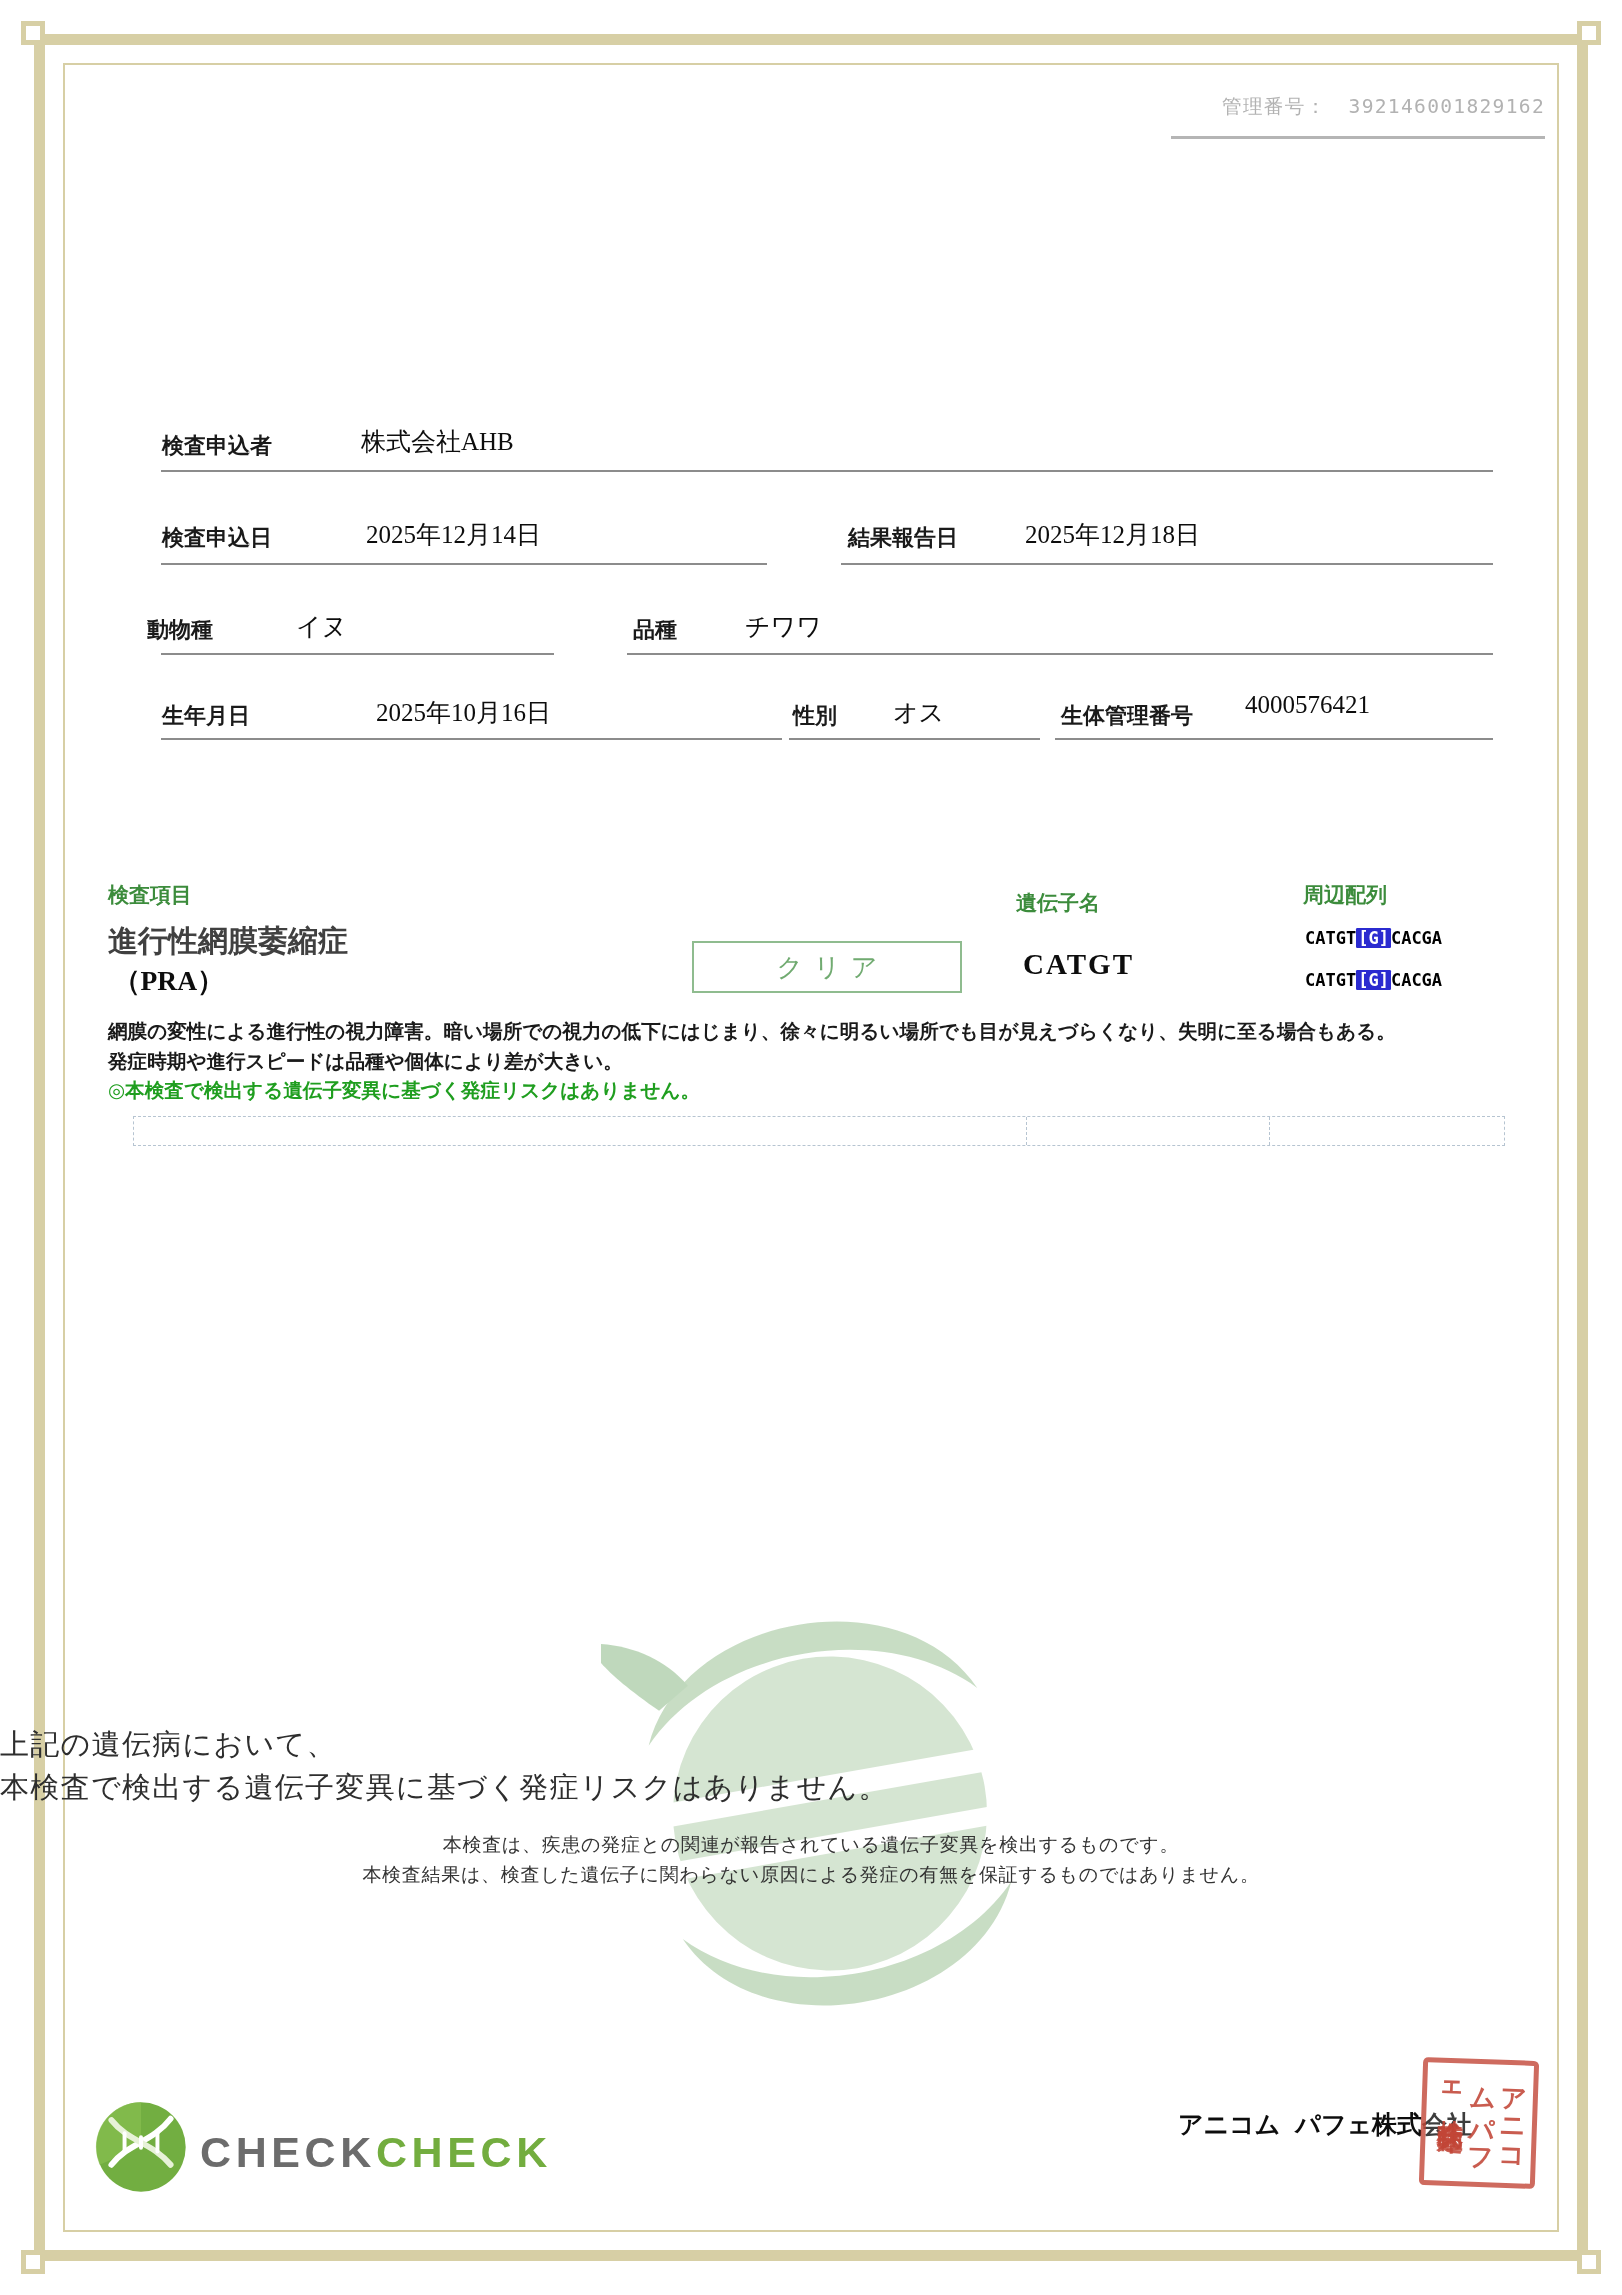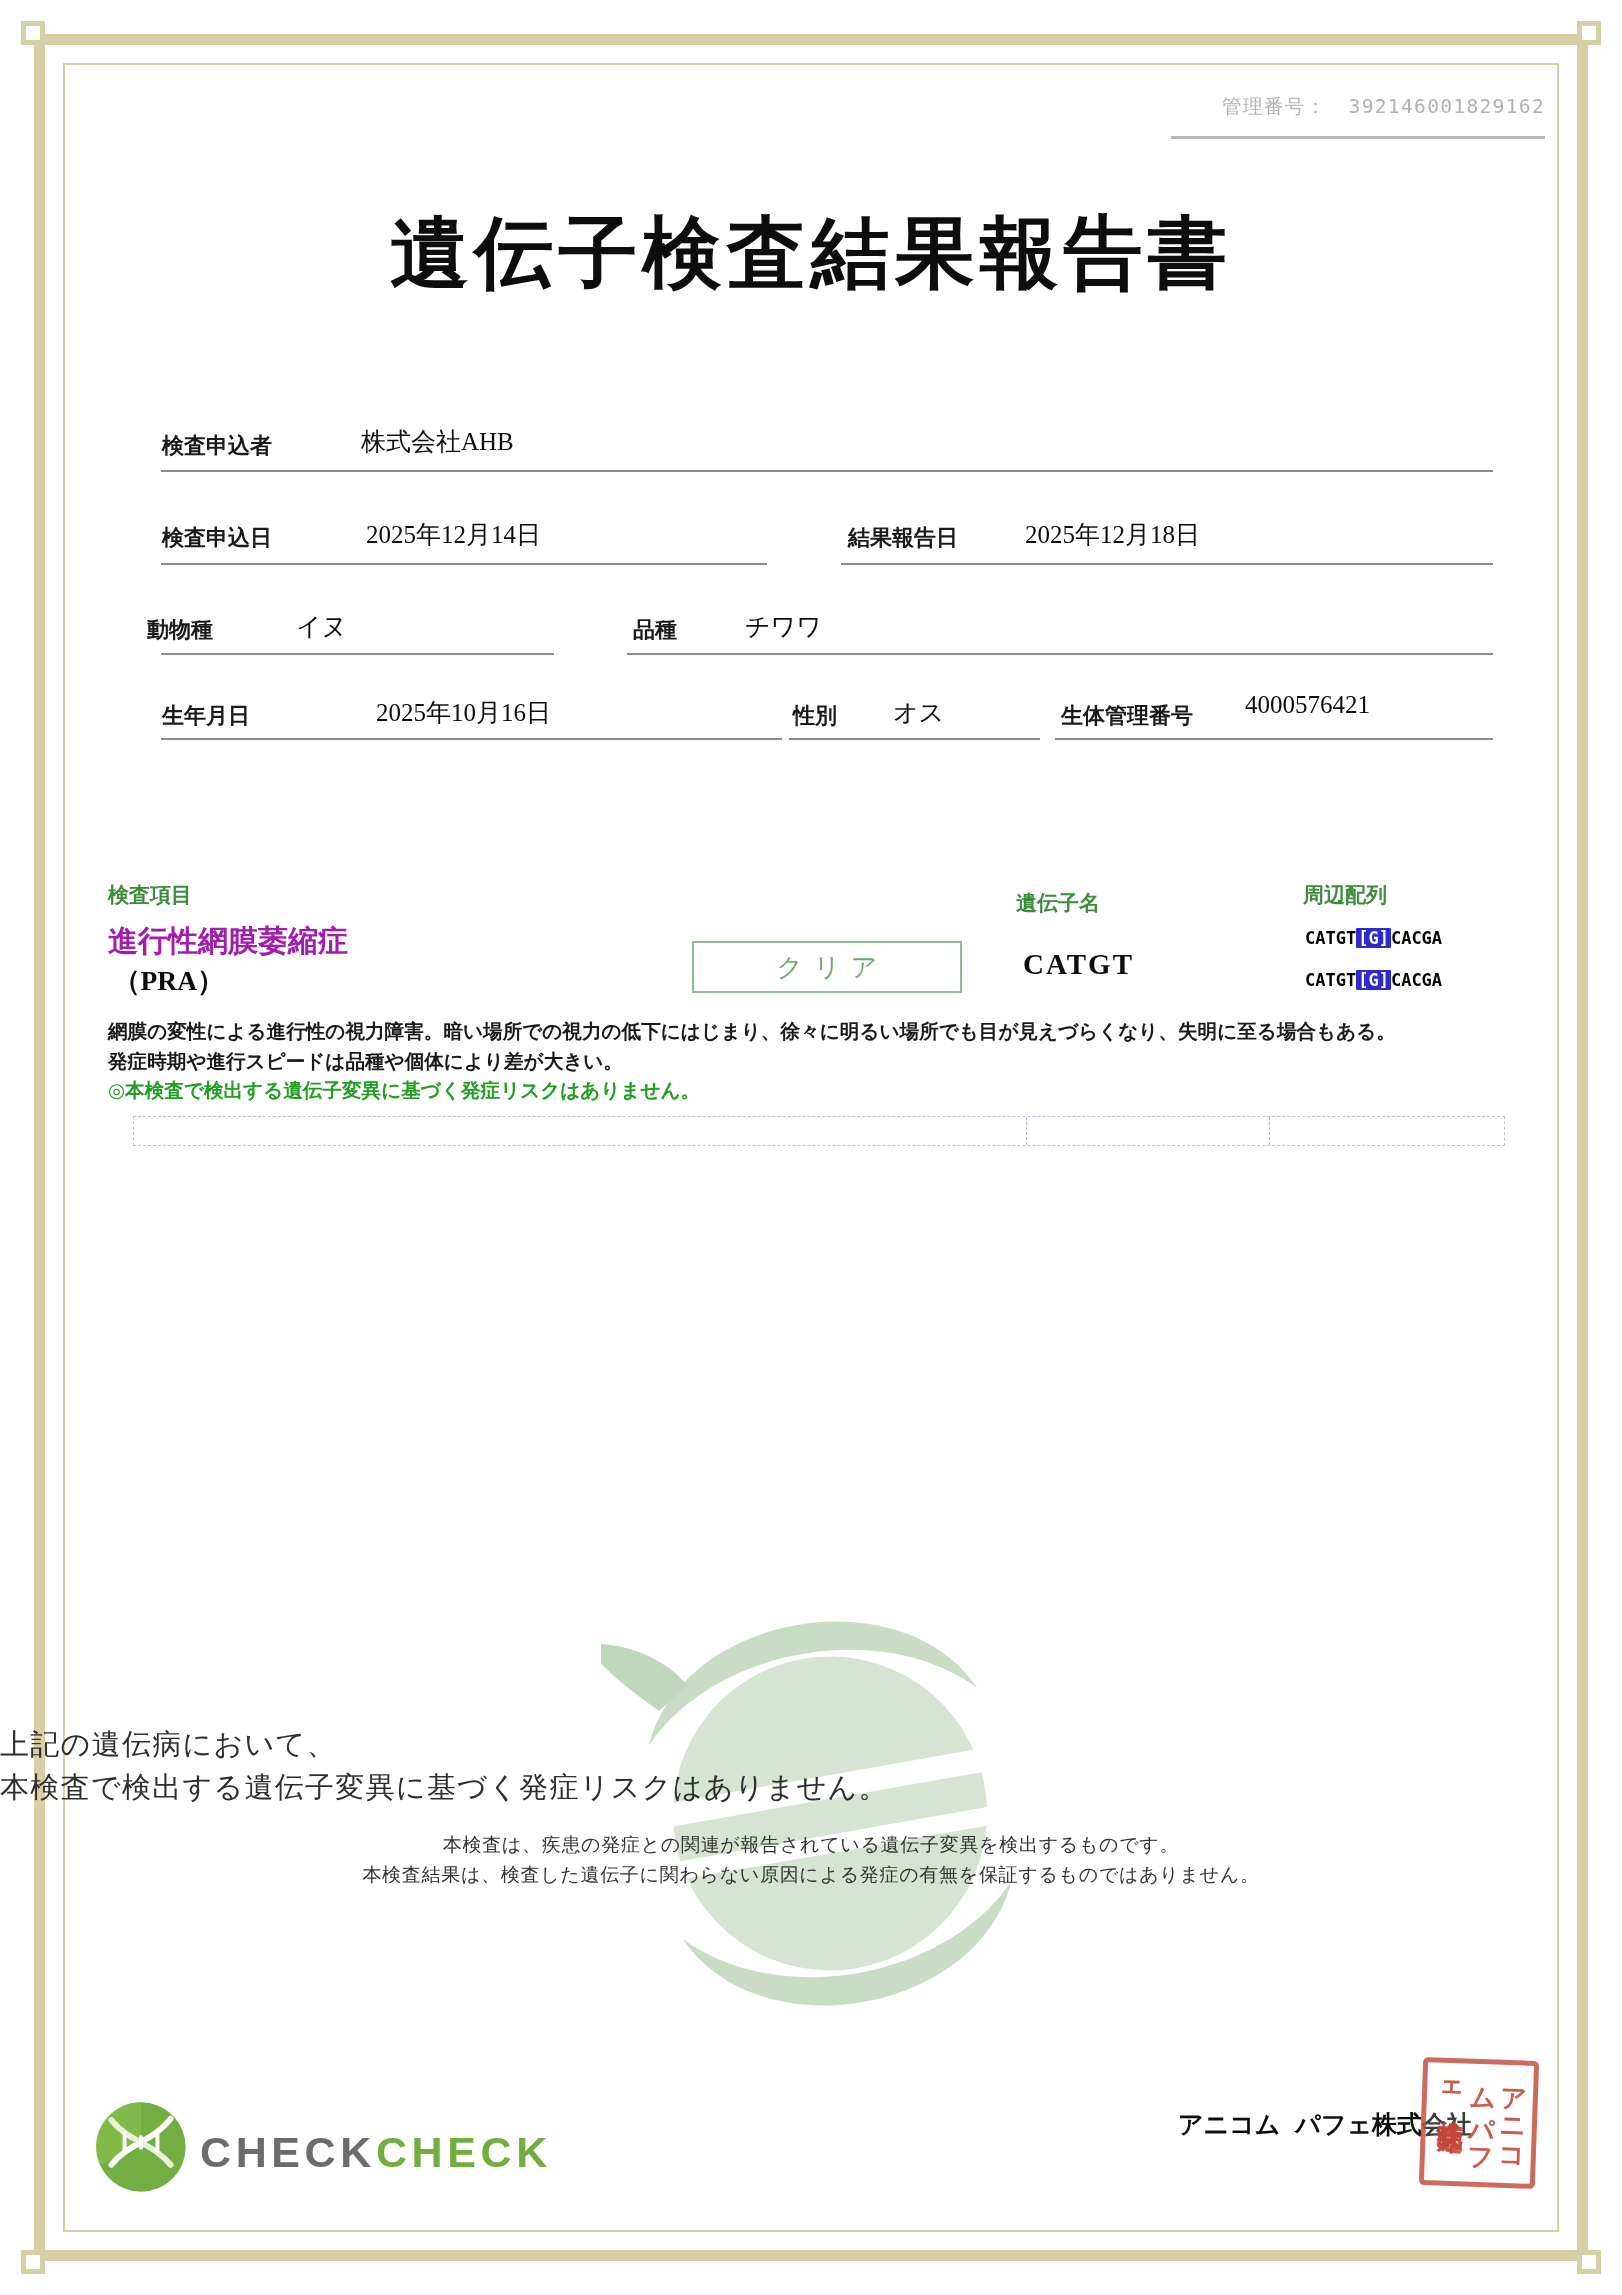--- a/index.html
+++ b/index.html
@@ -18,21 +18,21 @@
   .control-underline{position:absolute;top:136px;right:77px;width:374px;height:2.6px;background:#b5b5b5}
   .title{position:absolute;left:0;top:211px;width:100%;text-align:center;font-family:"Liberation Serif","DejaVu Serif",serif;font-weight:700;font-size:79px;letter-spacing:5.2px;color:#0d0d0d;line-height:1.1}
 
   
   .lab{position:absolute;font-family:"Liberation Serif","DejaVu Serif",serif;font-weight:700;font-size:22px;color:#1a1a1a;white-space:nowrap}
   .val{position:absolute;font-family:"Liberation Serif","DejaVu Serif",serif;font-weight:500;font-size:25px;color:#0d0d0d;white-space:nowrap}
   .u{position:absolute;height:2px;background:#8c8c8c}
 
   
   .glab{position:absolute;font-weight:700;font-size:21px;color:#3c8c3c;white-space:nowrap}
-  .disease{position:absolute;font-family:"Liberation Serif","DejaVu Serif",serif;font-weight:700;font-size:30px;color:#a21caf;white-space:nowrap}
+  .disease{position:absolute;font-family:"Liberation Serif","DejaVu Serif",serif;font-weight:700;font-size:30px;color:#404040;white-space:nowrap}
   .disease-abbr{position:absolute;font-family:"Liberation Serif","DejaVu Serif",serif;font-weight:700;font-size:27.5px;color:#0d0d0d;white-space:nowrap}
   .result-box{position:absolute;left:692px;top:941px;width:270px;height:52px;border:2px solid #8fbc8f;background:#fff;display:flex;align-items:center;justify-content:center}
   .result-box span{color:#71ab71;font-size:26px;letter-spacing:10.5px;padding-left:10.5px}
   .gene{position:absolute;left:1023px;top:948px;font-family:"Liberation Serif","DejaVu Serif",serif;font-weight:600;font-size:29px;letter-spacing:2px;color:#0d0d0d}
   .seq{position:absolute;left:1305px;font-family:"DejaVu Sans Mono",monospace;font-weight:700;font-size:17px;color:#000;white-space:nowrap}
   .seq .var{background:#2b2bd0;color:#fff;padding:0 2px;border-radius:1.3px}
   .desc{position:absolute;left:108px;width:1413px;font-family:"Liberation Serif","DejaVu Serif",serif;font-weight:700;font-size:19.6px;color:#1a1a1a;white-space:nowrap}
   .risk{color:#1f9e1f}
 
   .dotrow{position:absolute;left:133px;top:1116px;width:1372px;height:30px;border:1.3px dashed #a4b6c6;opacity:.8}
@@ -61,21 +61,20 @@
   <div class="frame-outer"></div>
   <div class="frame-inner"></div>
   <div class="corner" style="left:21px;top:21px"></div>
   <div class="corner" style="right:21px;top:21px"></div>
   <div class="corner" style="left:21px;bottom:21px"></div>
   <div class="corner" style="right:21px;bottom:21px"></div>
 
   <div class="control-no"><span>管理番号：</span><span class="gap"></span><span>392146001829162</span></div>
   <div class="control-underline"></div>
 
-  <h1 class="title">遺伝子検査結果報告書</h1>
 
   <div class="lab" style="left:162px;top:431px">検査申込者</div>
   <div class="val" style="left:361px;top:425px">株式会社AHB</div>
   <div class="u" style="left:161px;top:470px;width:1332px"></div>
 
   <div class="lab" style="left:162px;top:523px">検査申込日</div>
   <div class="val" style="left:366px;top:518px">2025年12月14日</div>
   <div class="u" style="left:161px;top:563px;width:606px"></div>
   <div class="lab" style="left:848px;top:523px">結果報告日</div>
   <div class="val" style="left:1025px;top:518px">2025年12月18日</div>

